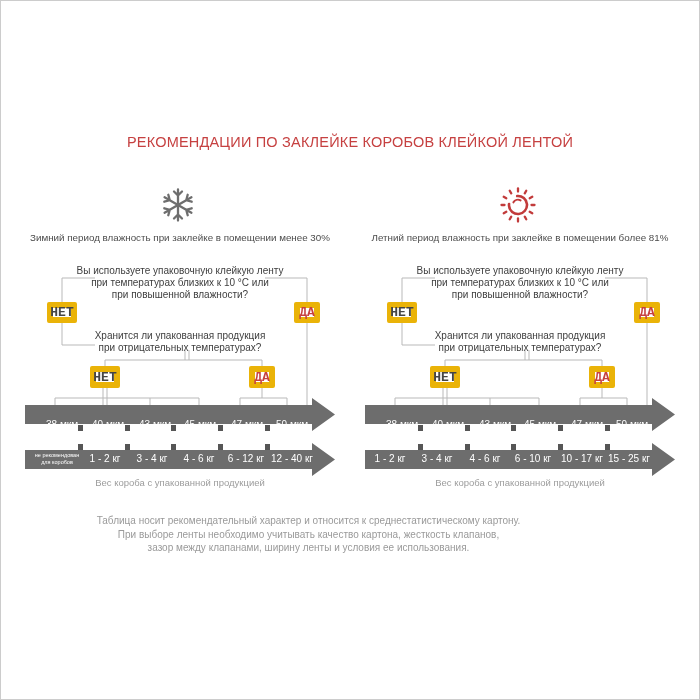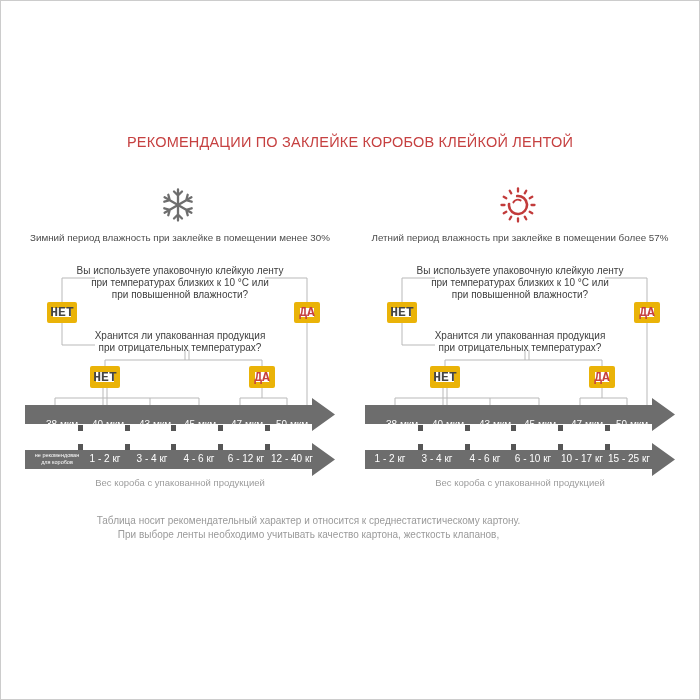--- a/index.html
+++ b/index.html
@@ -195,21 +195,21 @@
           <path d="M0 -13.5V-16.5" transform="rotate(210)"></path>
           <path d="M0 -13.5V-16.5" transform="rotate(240)"></path>
           <path d="M0 -13.5V-16.5" transform="rotate(270)"></path>
           <path d="M0 -13.5V-16.5" transform="rotate(300)"></path>
           <path d="M0 -13.5V-16.5" transform="rotate(330)"></path>
         </g>
       </g>
     </svg>
   </div>
 
-  <div class="period">Летний период влажность при заклейке в помещении более 57%</div>
+  <div class="period">Летний период влажность при заклейке в помещении более 81%</div>
 
   <div class="q q1">Вы используете упаковочную клейкую ленту
 при температурах близких к 10 °С или
 при повышенной влажности?</div>
   <div class="box no1">НЕТ</div>
   <div class="box yes yes1">ДА</div>
 
   <div class="q q2">Хранится ли упакованная продукция
 при отрицательных температурах?</div>
   <div class="box no2">НЕТ</div>
@@ -228,13 +228,14 @@
   <span class="wlab" style="left:168px">6 - 10 кг</span>
   <span class="wlab" style="left:217px">10 - 17 кг</span>
   <span class="wlab" style="left:264px">15 - 25 кг</span>
 
   <div class="caption">Вес короба с упакованной продукцией</div>
 </div>
 
 <div class="footer">
   <div>Таблица носит рекомендательный характер и относится к среднестатистическому картону.</div>
   <div>При выборе ленты необходимо учитывать качество картона, жесткость клапанов,</div>
+  <div>зазор между клапанами, ширину ленты и условия ее использования.</div>
 </div>
 
 </body></html>

